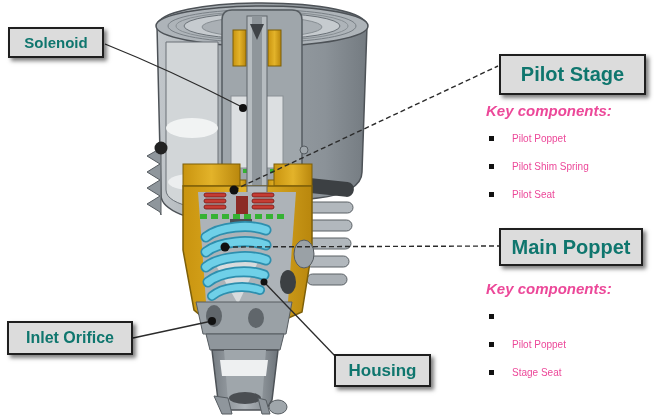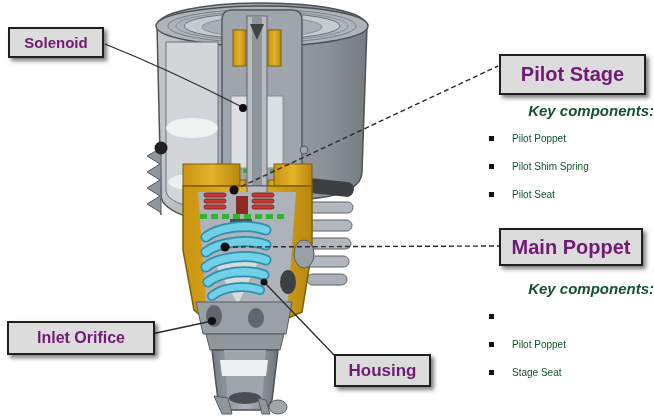--- a/index.html
+++ b/index.html
@@ -3,30 +3,30 @@
 <meta charset="utf-8">
 <style>
   html,body{margin:0;padding:0;background:#ffffff;}
   .stage{
     position:relative;width:654px;height:419px;background:#ffffff;
     font-family:"Liberation Sans", sans-serif;overflow:hidden;
   }
   .art{position:absolute;left:0;top:0;width:654px;height:419px;}
   .label-box{
     position:absolute;display:flex;align-items:center;justify-content:center;
-    background:#dcdcdc;border:2px solid #1f1f1f;color:#701a75;
+    background:#dcdcdc;border:2px solid #1f1f1f;color:#0f766e;
     font-weight:bold;box-shadow:3px 3px 4px rgba(0,0,0,0.5);
     box-sizing:border-box;white-space:nowrap;
   }
   .lb-solenoid{left:8px;top:27px;width:96px;height:31px;font-size:15px;}
   .lb-pilot{left:499px;top:54px;width:147px;height:41px;font-size:20px;}
   .lb-main{left:499px;top:228px;width:144px;height:38px;font-size:20px;}
-  .lb-inlet{left:7px;top:321px;width:148px;height:34px;font-size:16px;}
+  .lb-inlet{left:7px;top:321px;width:126px;height:34px;font-size:16px;}
   .lb-housing{left:334px;top:354px;width:97px;height:33px;font-size:17px;}
-  .components{position:absolute;width:168px;color:#14532d;text-align:right;}
+  .components{position:absolute;width:168px;color:#ec4899;}
   .comp-pilot{left:486px;top:102px;}
   .comp-main{left:486px;top:280px;}
   .comp-heading{font-weight:bold;font-style:italic;font-size:15px;height:20px;margin-bottom:2px;}
   .comp-item{display:flex;align-items:center;height:28px;font-size:10px;}
   .bullet{width:5px;height:5px;background:#111;margin-left:3px;margin-right:18px;flex:0 0 auto;}
 </style>
 </head>
 <body>
 
 <div class="stage">

